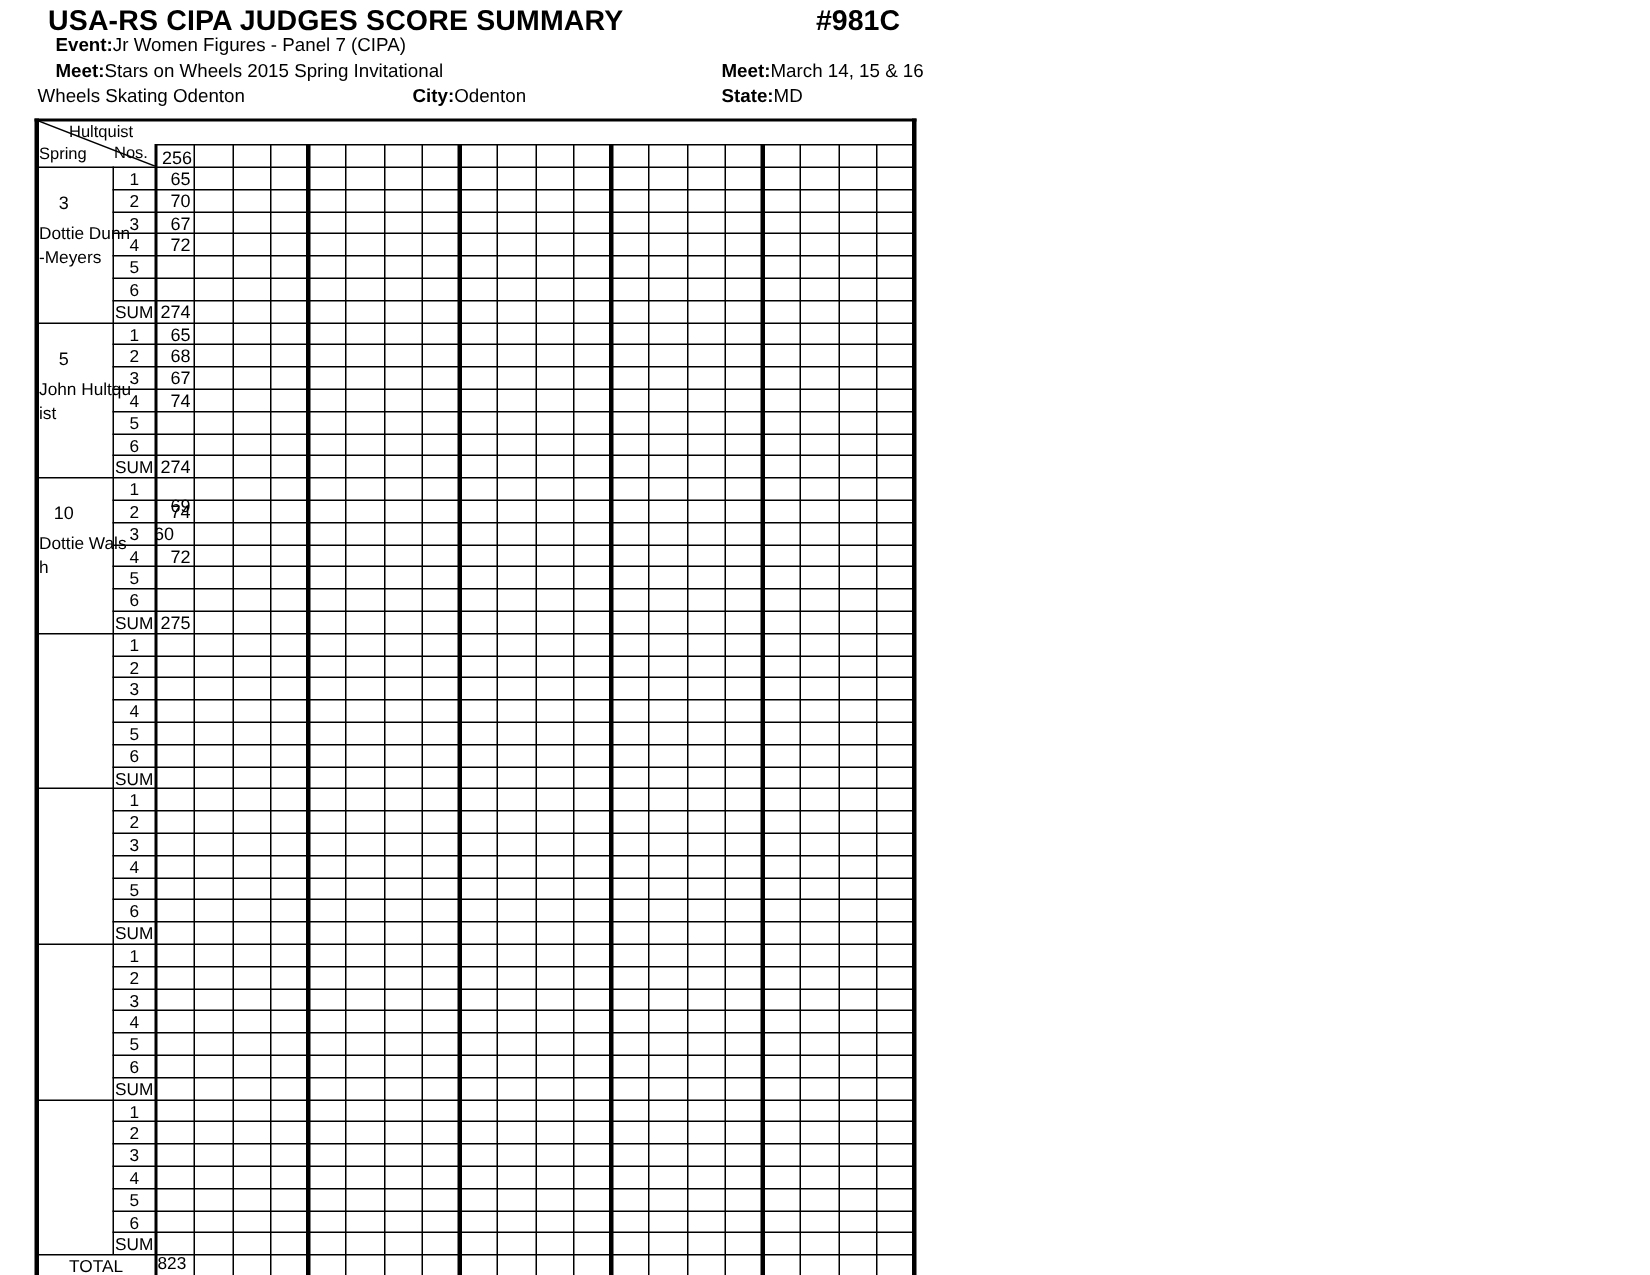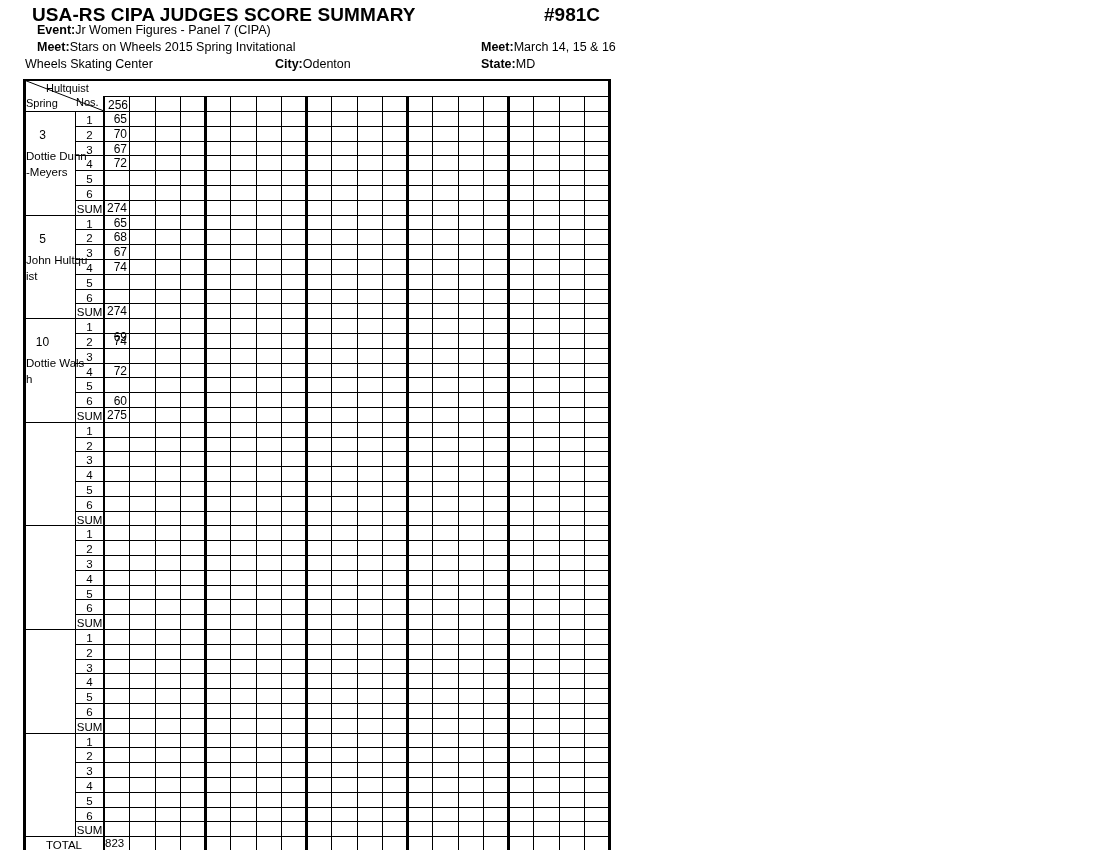--- a/index.html
+++ b/index.html
@@ -29,21 +29,21 @@
 
   <div class="abs meta" style="left:25px; top:23px;">
     <b>Event:</b><span>Jr Women Figures - Panel 7  (CIPA)</span>
   </div>
   <div class="abs meta" style="left:25px; top:40px;">
     <b>Meet:</b><span>Stars on Wheels 2015 Spring Invitational</span>
   </div>
   <div class="abs meta" style="left:469px; top:40px;">
     <b>Meet:</b><span>March 14, 15 &amp; 16</span>
   </div>
-  <div class="abs meta" style="left:25px; top:57px;">Wheels Skating Center</div>
+  <div class="abs meta" style="left:25px; top:57px;">Wheels Skating Odenton</div>
   <div class="abs meta" style="left:263px; top:57px;">
     <b>City:</b><span>Odenton</span>
   </div>
   <div class="abs meta" style="left:469px; top:57px;">
     <b>State:</b><span>MD</span>
   </div>
 
   <div id="grid">
       <div class="line" style="left: 23px; top: 79px; width: 588px; height: 2px;"></div>
       <div class="line" style="left: 23px; top: 79px; width: 3px; height: 771px;"></div>
@@ -168,21 +168,21 @@
         <div class="cell-text score" style="left: 104px; width: 23px; top: 304.4px;">274</div>
       </div>
       <div>
         <div class="cell-text judge-num" style="left: 17px; top: 335.2px;">10</div>
         <div class="cell-text judge-name" style="left: 26px; top: 355.2px;">Dottie Walsh</div>
         <div class="cell-text rowlab" style="left: 76px; width: 27px; top: 320.2px;">1</div>
         <div class="cell-text score" style="left: 104px; width: 23px; top: 330px;">69</div>
         <div class="cell-text rowlab" style="left: 76px; width: 27px; top: 335px;">2</div>
         <div class="cell-text score" style="left: 104px; width: 23px; top: 334px;">74</div>
         <div class="cell-text rowlab" style="left: 76px; width: 27px; top: 349.8px;">3</div>
-        <div class="cell-text score" style="left: 104px; width: 23px; top: 348.8px; margin-top: 45px;">60</div>
+        <div class="cell-text score" style="left: 93px; width: 23px; top: 348.8px;">60</div>
         <div class="cell-text rowlab" style="left: 76px; width: 27px; top: 364.6px;">4</div>
         <div class="cell-text score" style="left: 104px; width: 23px; top: 363.6px;">72</div>
         <div class="cell-text rowlab" style="left: 76px; width: 27px; top: 379.4px;">5</div>
         <div class="cell-text score" style="left: 104px; width: 23px; top: 378.4px;"></div>
         <div class="cell-text rowlab" style="left: 76px; width: 27px; top: 394.2px;">6</div>
         <div class="cell-text score" style="left: 104px; width: 23px; top: 393.2px;"></div>
         <div class="cell-text rowlab" style="left: 76px; width: 27px; top: 409px;">SUM</div>
         <div class="cell-text score" style="left: 104px; width: 23px; top: 408px;">275</div>
       </div>
       <div>

